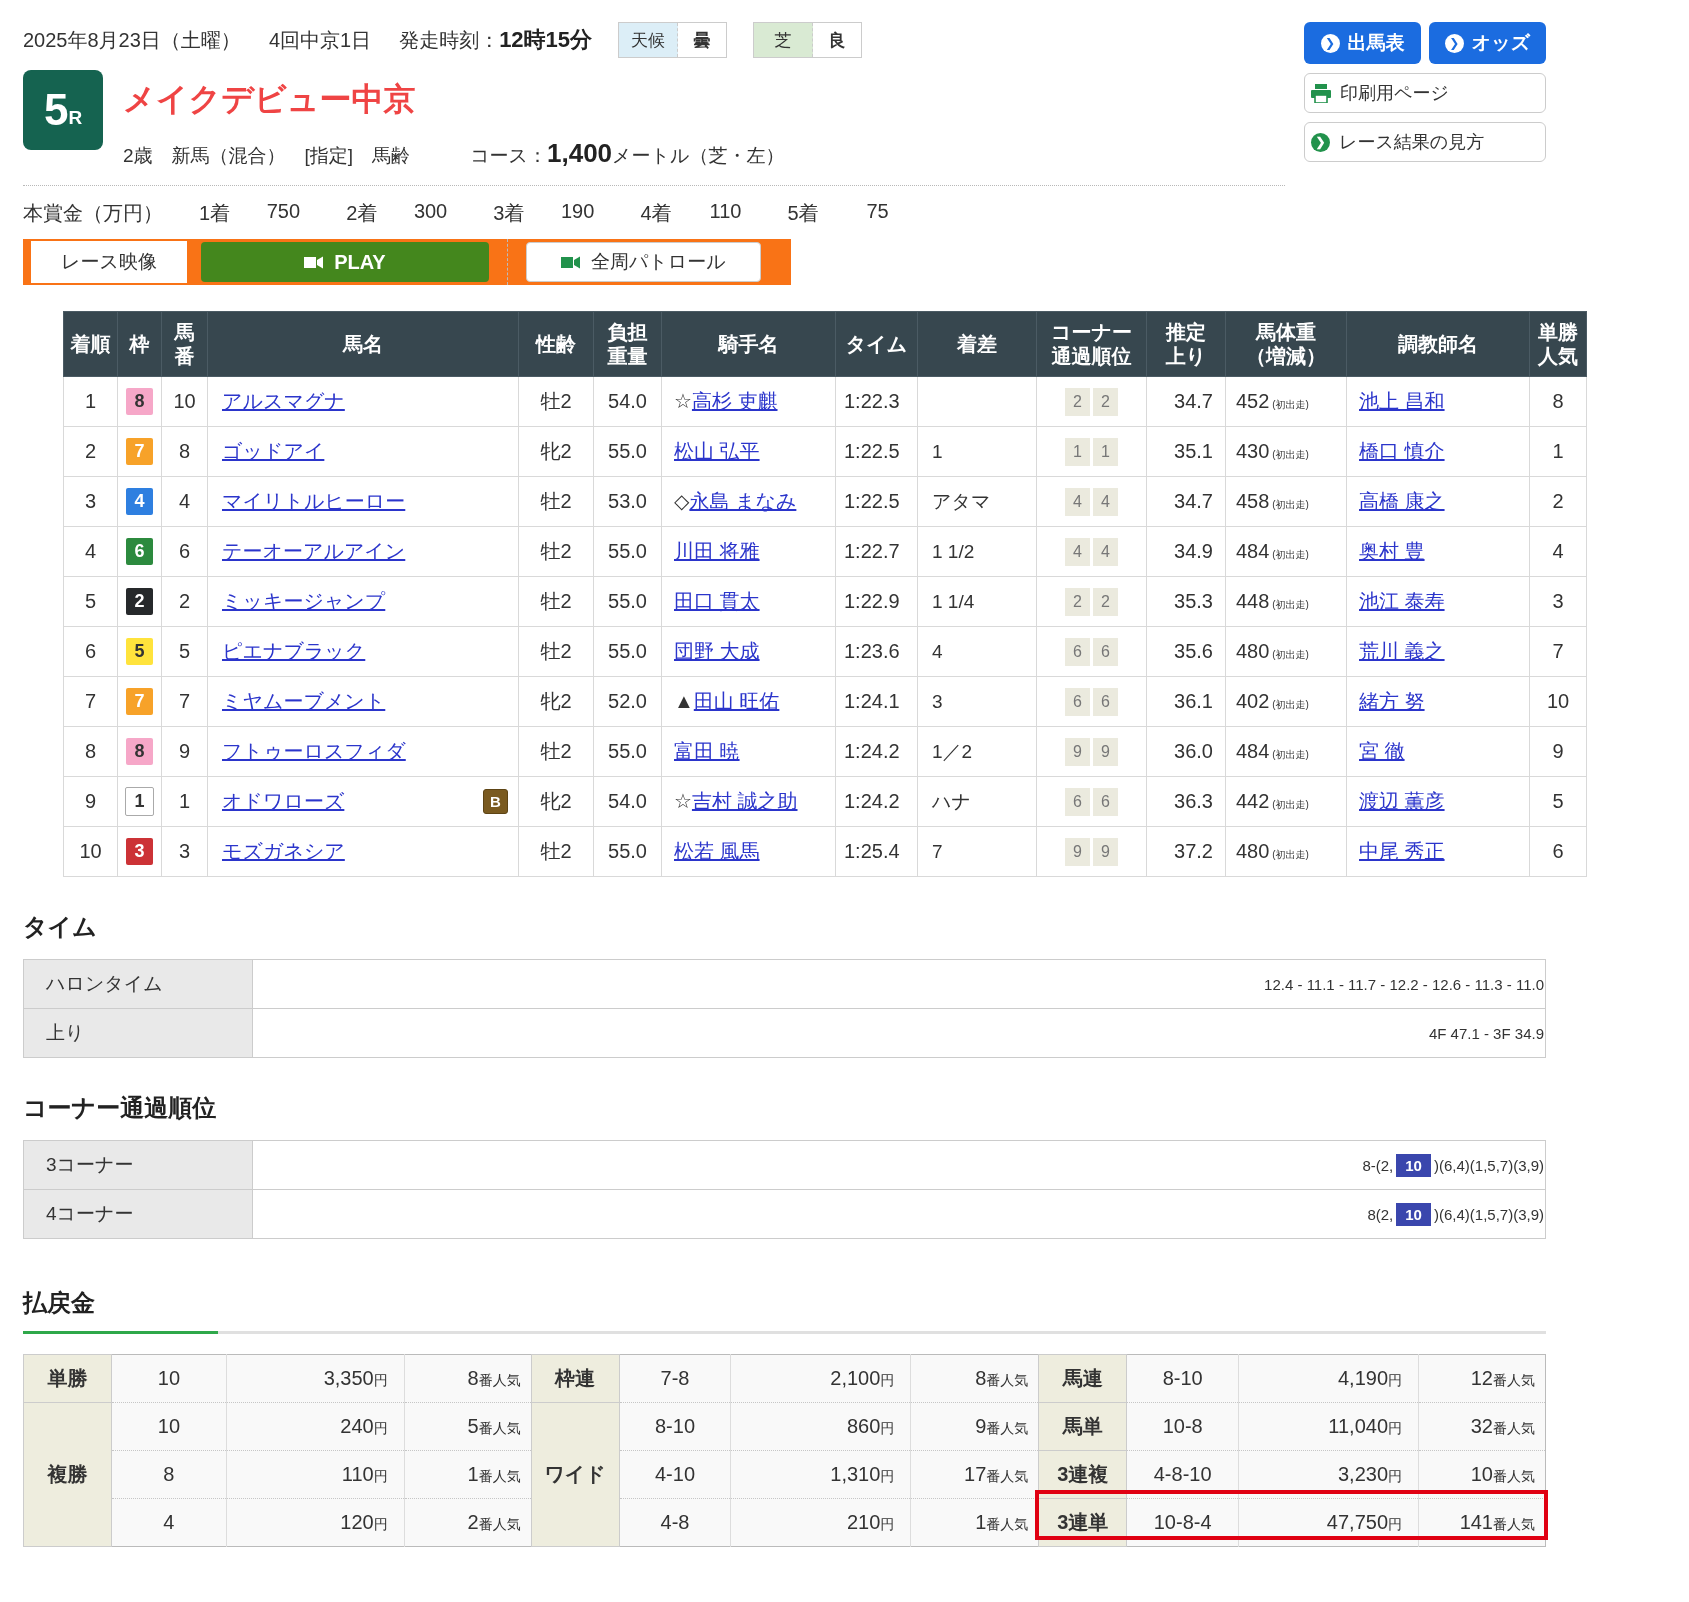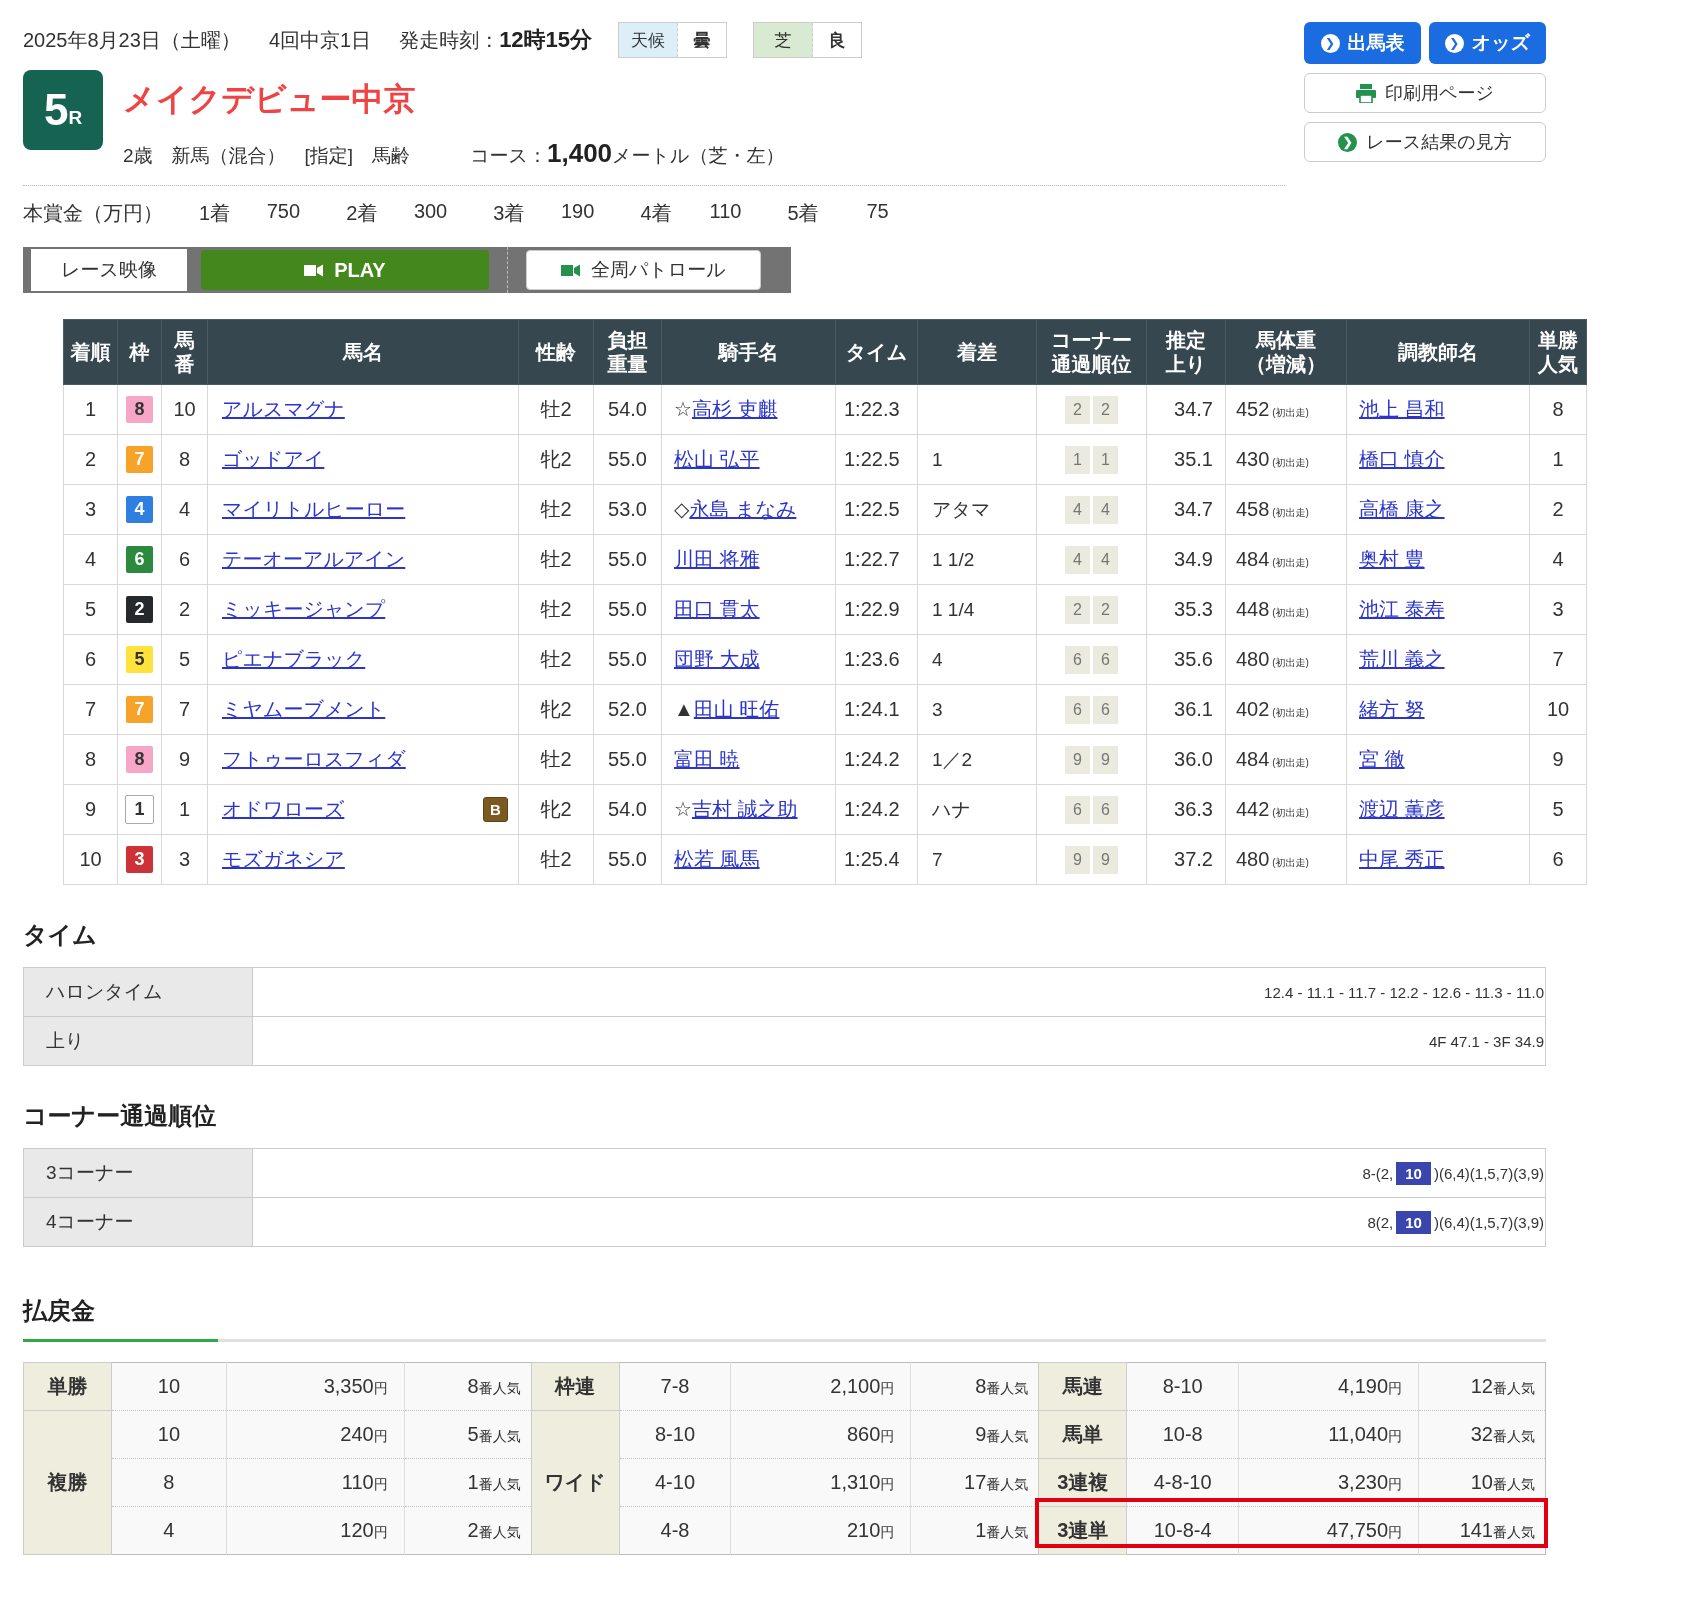--- a/index.html
+++ b/index.html
@@ -21,21 +21,21 @@
   
   .actions{position:absolute;left:1304px;top:22px;width:242px;}
   .btn-row{display:flex;gap:8px;}
   .btn-blue{flex:1;height:42px;background:#1b6ce0;color:#fff;border:none;border-radius:6px;
     font-size:19px;font-weight:bold;display:flex;align-items:center;justify-content:center;gap:8px;cursor:pointer;
     font-family:inherit;}
   .circ{width:19px;height:19px;border-radius:50%;background:#fff;color:#1b6ce0;display:inline-flex;
     align-items:center;justify-content:center;font-size:12px;font-weight:bold;}
   .circ.green{background:#22924c;color:#fff;}
   .btn-white{width:100%;box-sizing:border-box;height:40px;background:#fff;border:1px solid #ccc;border-radius:6px;
-    font-size:18px;color:#333;display:flex;align-items:center;justify-content:center;gap:9px;margin-top:9px;cursor:pointer;
+    font-size:18px;color:#333;display:flex;align-items:center;justify-content:flex-start;gap:9px;margin-top:9px;cursor:pointer;
     font-family:Liberation Serif, serif;}
 
   
   .race-head{display:flex;margin-top:12px;}
   .race-num{width:80px;height:80px;background:#156350;border-radius:8px;color:#fff;
     display:flex;align-items:center;justify-content:center;flex:none;}
   .race-num .n{font-size:44px;font-weight:bold;}
   .race-num .r{font-size:19px;font-weight:bold;margin-top:16px;}
   .race-title-wrap{margin-left:20px;}
   .race-title{font-size:32px;font-weight:bold;color:#ef4444;margin-top:8px;}
@@ -45,21 +45,21 @@
   .dotted-sep{border-top:1px dotted #b8b8b8;width:1262px;margin-top:16px;}
 
   
   .prize{margin-top:14px;font-size:20px;display:flex;align-items:baseline;}
   .prize .p-label{margin-right:36px;}
   .prize .p-item{display:inline-flex;margin-right:46px;}
   .prize .p-place{margin-right:26px;}
   .prize .p-amt{min-width:44px;text-align:right;}
 
   
-  .video-strip{margin-top:20px;width:768px;height:46px;background:#737373;display:flex;align-items:center;}
+  .video-strip{margin-top:12px;width:768px;height:46px;background:#f97316;display:flex;align-items:center;}
   .rv-label{background:#fff;margin-left:8px;padding:8px 30px;font-size:19px;color:#333;}
   .btn-play{margin-left:14px;width:288px;height:40px;background:#44871d;border:none;border-radius:4px;color:#fff;
     font-size:20px;font-weight:bold;display:flex;align-items:center;justify-content:center;gap:10px;cursor:pointer;
     font-family:inherit;}
   .dash-sep{height:46px;border-left:1px dashed #bbb;margin:0 18px;}
   .btn-patrol{height:40px;padding:0 34px;background:#fff;border:1px solid #ccc;border-radius:4px;color:#333;
     font-size:19px;display:flex;align-items:center;justify-content:center;gap:10px;cursor:pointer;font-family:inherit;}
 
   
   table{border-collapse:collapse;}

